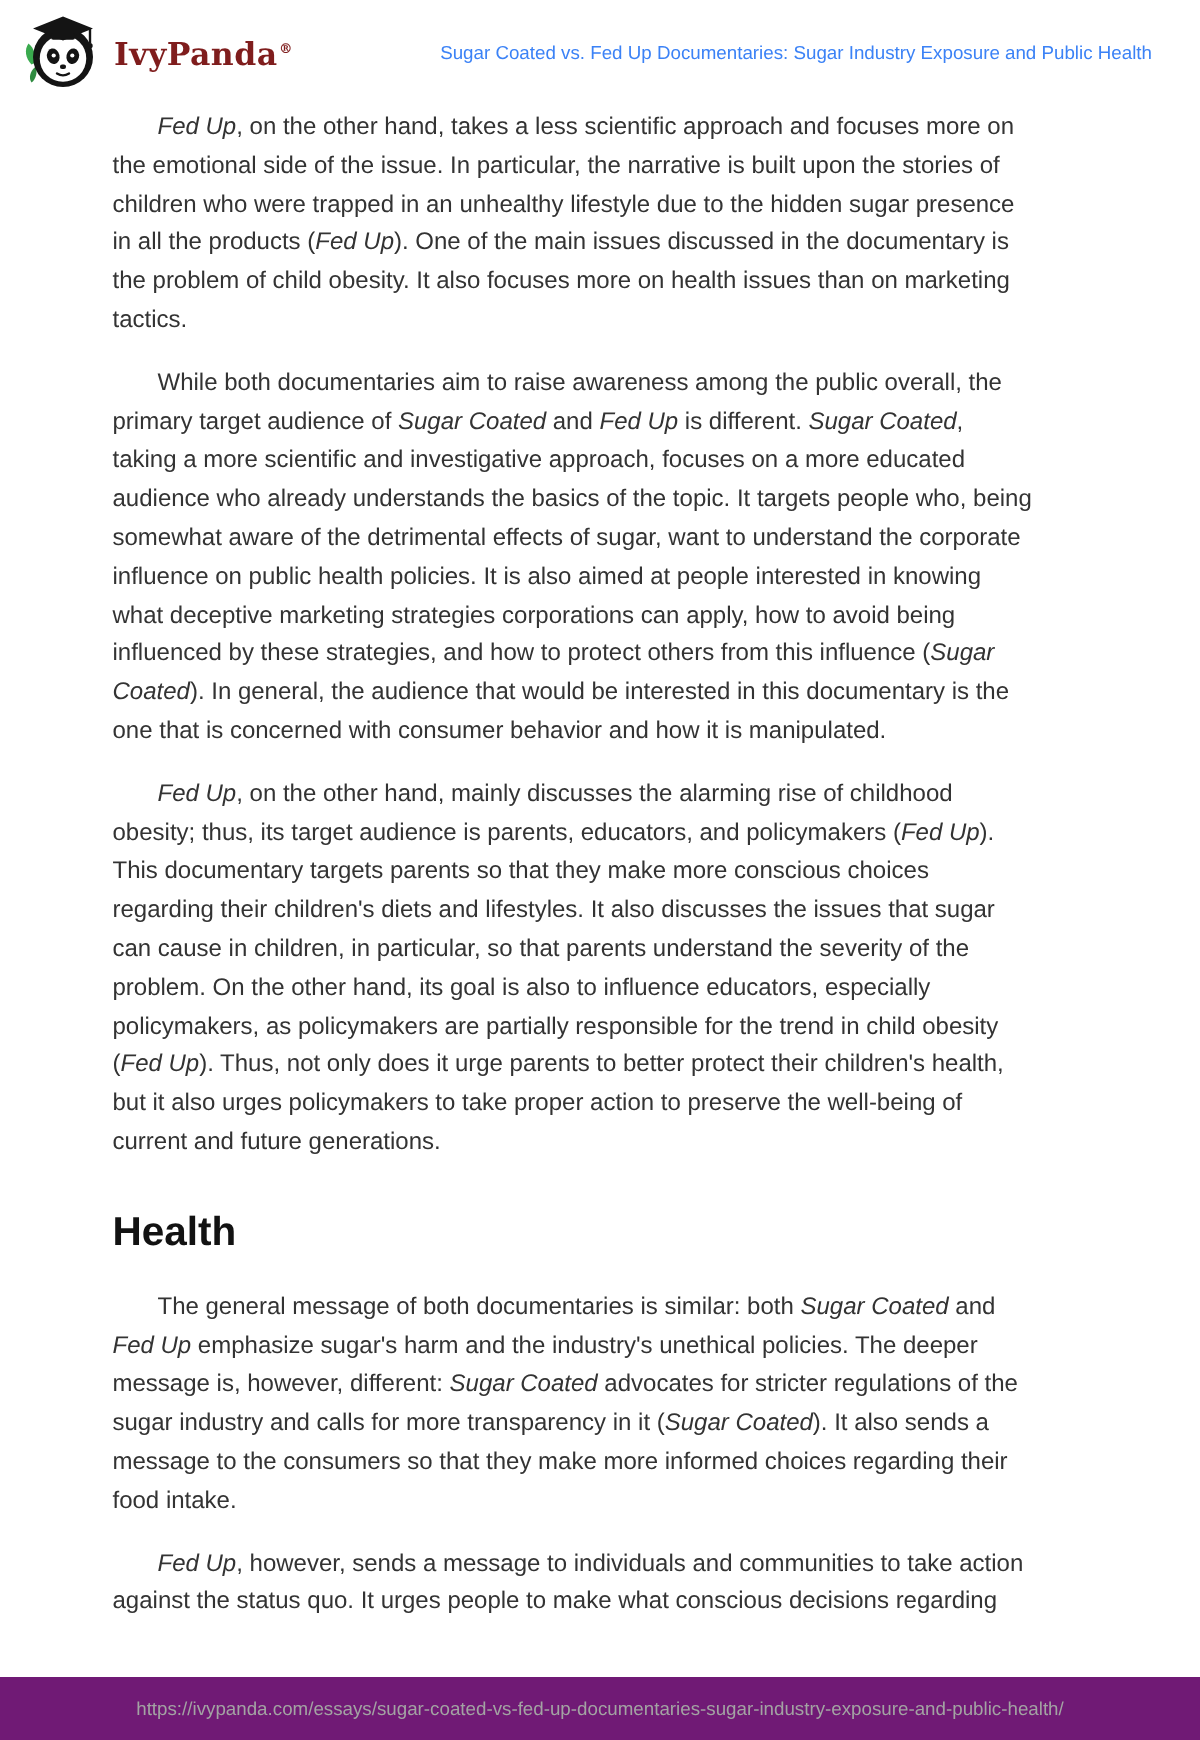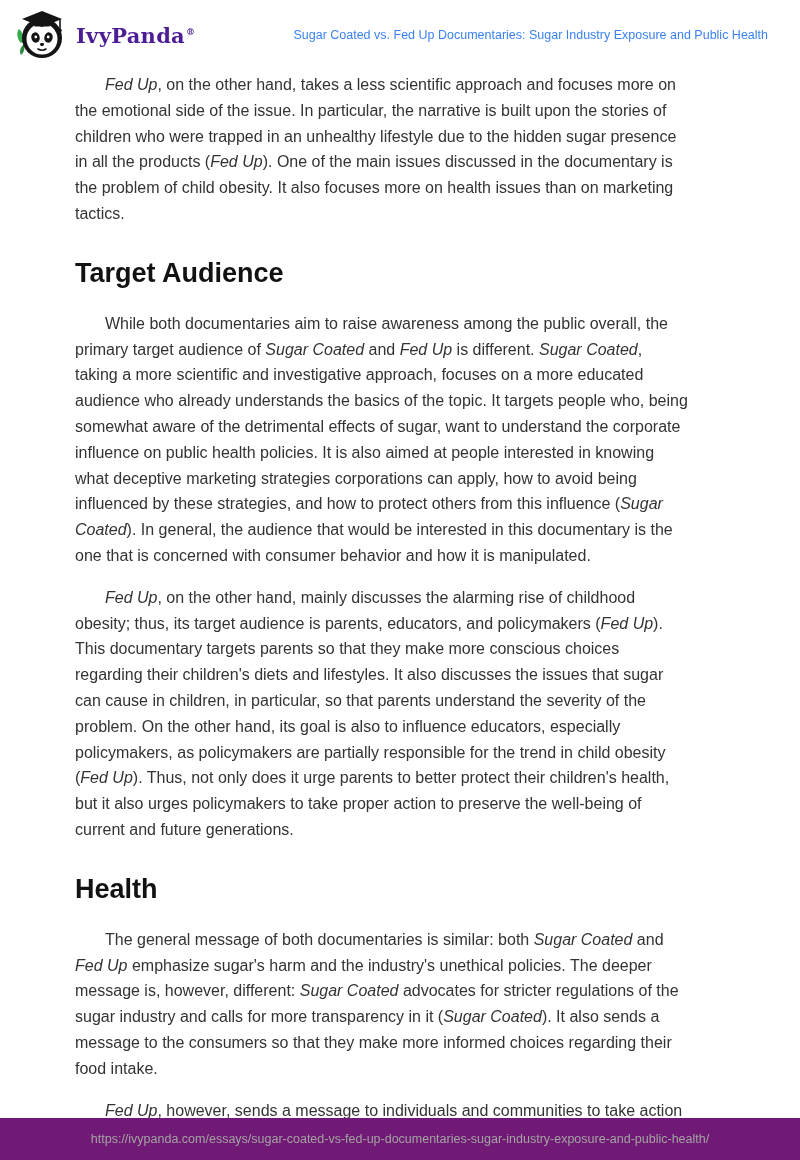--- a/index.html
+++ b/index.html
@@ -28,21 +28,21 @@
     gap: 10px;
     text-decoration: none;
     cursor: pointer;
   }
   .logo { width: 52px; height: 52px; display: block; }
   .logo svg { display: block; }
   .brand-name {
     font-family: "DejaVu Serif", serif;
     font-weight: 700;
     font-size: 21px;
-    color: #4c1d95;
+    color: #7f1d1d;
     letter-spacing: 0.3px;
   }
   .brand-name sup {
     font-size: 9px;
     margin-left: 1px;
   }
   .doc-title {
     flex: 1;
     text-align: right;
     color: #3b82f6;
@@ -117,21 +117,20 @@
           <circle cx="46" cy="21.5" r="1.8" fill="#141414"></circle>
         </svg>
       </span>
       <span class="brand-name"><span>IvyPanda</span><sup>®</sup></span>
     </a>
     <div class="doc-title">Sugar Coated vs. Fed Up Documentaries: Sugar Industry Exposure and Public Health</div>
   </header>
 
   <main class="article">
       <p class="para"><em>Fed Up</em><span>, on the other hand, takes a less scientific approach and focuses more on the emotional side of the issue. In particular, the narrative is built upon the stories of children who were trapped in an unhealthy lifestyle due to the hidden sugar presence in all the products (</span><em>Fed Up</em><span>). One of the main issues discussed in the documentary is the problem of child obesity. It also focuses more on health issues than on marketing tactics.</span></p>
-      <h2 class="section-heading">Target Audience</h2>
       <p class="para"><span>While both documentaries aim to raise awareness among the public overall, the primary target audience of </span><em>Sugar Coated</em><span> and </span><em>Fed Up</em><span> is different. </span><em>Sugar Coated</em><span>, taking a more scientific and investigative approach, focuses on a more educated audience who already understands the basics of the topic. It targets people who, being somewhat aware of the detrimental effects of sugar, want to understand the corporate influence on public health policies. It is also aimed at people interested in knowing what deceptive marketing strategies corporations can apply, how to avoid being influenced by these strategies, and how to protect others from this influence (</span><em>Sugar Coated</em><span>). In general, the audience that would be interested in this documentary is the one that is concerned with consumer behavior and how it is manipulated.</span></p>
       <p class="para"><em>Fed Up</em><span>, on the other hand, mainly discusses the alarming rise of childhood obesity; thus, its target audience is parents, educators, and policymakers (</span><em>Fed Up</em><span>). This documentary targets parents so that they make more conscious choices regarding their children's diets and lifestyles. It also discusses the issues that sugar can cause in children, in particular, so that parents understand the severity of the problem. On the other hand, its goal is also to influence educators, especially policymakers, as policymakers are partially responsible for the trend in child obesity (</span><em>Fed Up</em><span>). Thus, not only does it urge parents to better protect their children's health, but it also urges policymakers to take proper action to preserve the well-being of current and future generations.</span></p>
       <h2 class="section-heading">Health</h2>
       <p class="para"><span>The general message of both documentaries is similar: both </span><em>Sugar Coated</em><span> and </span><em>Fed Up</em><span> emphasize sugar's harm and the industry's unethical policies. The deeper message is, however, different: </span><em>Sugar Coated</em><span> advocates for stricter regulations of the sugar industry and calls for more transparency in it (</span><em>Sugar Coated</em><span>). It also sends a message to the consumers so that they make more informed choices regarding their food intake.</span></p>
       <p class="para"><em>Fed Up</em><span>, however, sends a message to individuals and communities to take action against the status quo. It urges people to make what conscious decisions regarding</span></p>
     </main>
 
   <footer class="page-footer">
     <div class="footer-url">https://ivypanda.com/essays/sugar-coated-vs-fed-up-documentaries-sugar-industry-exposure-and-public-health/</div>
   </footer>

